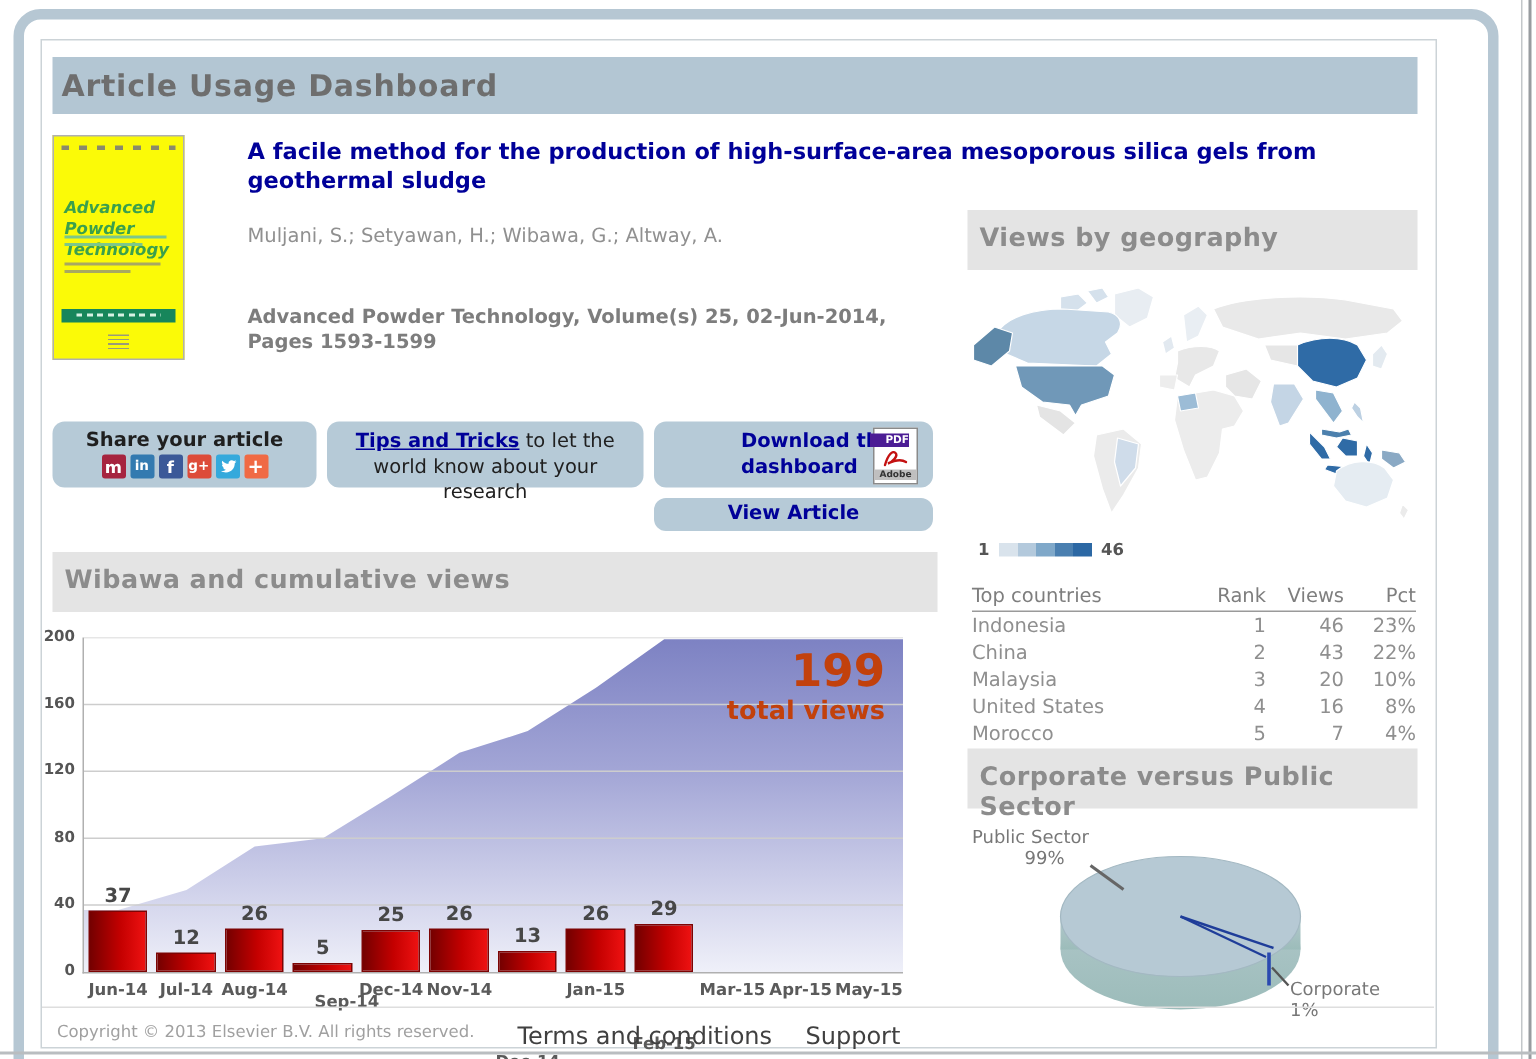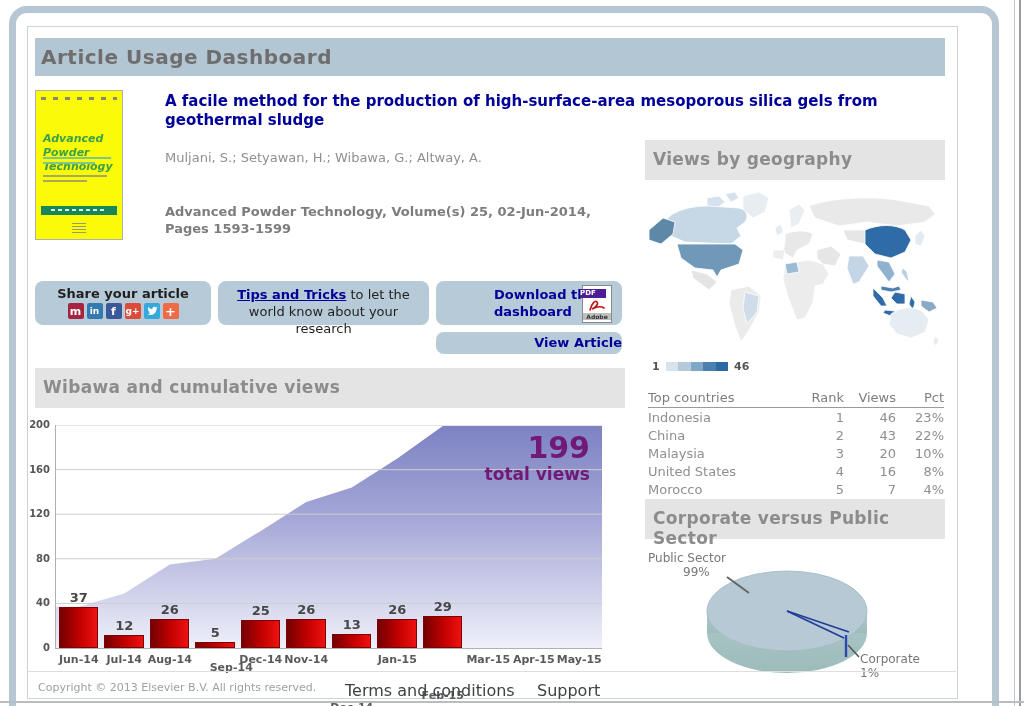--- a/index.html
+++ b/index.html
@@ -50,38 +50,38 @@
   .tips-box{left:218px;top:281px;width:211px;height:44px;}
   .tips-text{position:absolute;left:6px;top:5px;width:199px;text-align:center;font-size:13px;
     line-height:17px;color:#1f1f1f;}
   .tips-link{color:#000099;font-weight:bold;text-decoration:underline;cursor:pointer;}
   .dl-box{left:436px;top:281px;width:186px;height:44px;cursor:pointer;}
   .dl-label{position:absolute;left:10px;top:5px;width:120px;font-size:13px;line-height:17px;
     font-weight:bold;color:#000099;margin-left:48px;}
   .pdf-icon{position:absolute;right:10px;top:4px;width:28px;height:36px;background:#fff;
     border:1px solid #8a8a8a;}
   .pdf-banner{position:absolute;left:-3px;top:3px;width:26px;height:9px;background:#4c1d95;
-    color:#fff;font-size:7px;font-weight:bold;text-align:left;line-height:9px;}
+    color:#fff;font-size:7px;font-weight:bold;text-align:right;line-height:9px;}
   .pdf-swirl{position:absolute;left:5px;top:13px;width:18px;height:13px;}
   .pdf-brand{position:absolute;left:0;bottom:2px;width:100%;background:#bfbfbf;color:#333;
     font-size:6px;font-weight:bold;text-align:center;line-height:7px;}
-  .view-btn{left:436px;top:332px;width:186px;height:22px;text-align:right;font-size:13px;
+  .view-btn{left:436px;top:332px;width:186px;height:22px;text-align:center;font-size:13px;
     font-weight:bold;color:#000099;line-height:22px;cursor:pointer;}
   
   .trend-band{left:35px;top:368px;width:590px;}
   #plot{position:absolute;left:55px;top:425px;width:546px;height:223px;
     border-left:1px solid #b0b0b0;border-bottom:1px solid #b0b0b0;}
   #plot svg{position:absolute;left:0;top:0;}
   #gridlines line{stroke:#cdcdcd;stroke-width:1;}
   .bar{position:absolute;background:linear-gradient(90deg,#740000 0%,#c40000 55%,#ee1212 100%);
     border:1px solid #7d0404;box-sizing:border-box;}
   .barlabel{position:absolute;text-align:center;font-size:13px;font-weight:bold;color:#474747;}
   .ytick{position:absolute;left:-38px;width:32px;text-align:right;font-size:10px;font-weight:bold;color:#555;}
   .xtick{position:absolute;text-align:center;font-size:11px;font-weight:bold;color:#5a5a5a;}
-  .total-wrap{position:absolute;left:430px;top:432px;width:160px;text-align:right;color:#701a75;}
+  .total-wrap{position:absolute;left:430px;top:432px;width:160px;text-align:right;color:#c2410c;}
   .total-num{font-size:30px;font-weight:bold;line-height:32px;}
   .total-lbl{font-size:17px;font-weight:bold;}
   
   .geo-band{left:645px;top:140px;width:300px;}
   #map{position:absolute;left:647px;top:186px;}
   .legend-min{position:absolute;left:652px;top:360px;font-size:11px;font-weight:bold;color:#555;}
   .legend-bar{position:absolute;left:666px;top:362px;width:62px;height:9px;
     background:linear-gradient(90deg,#d9e3ec 0 20%,#b3c9dc 20% 40%,#7fa8c9 40% 60%,#4a7fb0 60% 80%,#2c68a4 80% 100%);}
   .legend-max{position:absolute;left:734px;top:360px;font-size:11px;font-weight:bold;color:#555;}
   .geo-table{position:absolute;left:648px;top:390px;width:296px;font-size:13px;color:#8f8f8f;}

